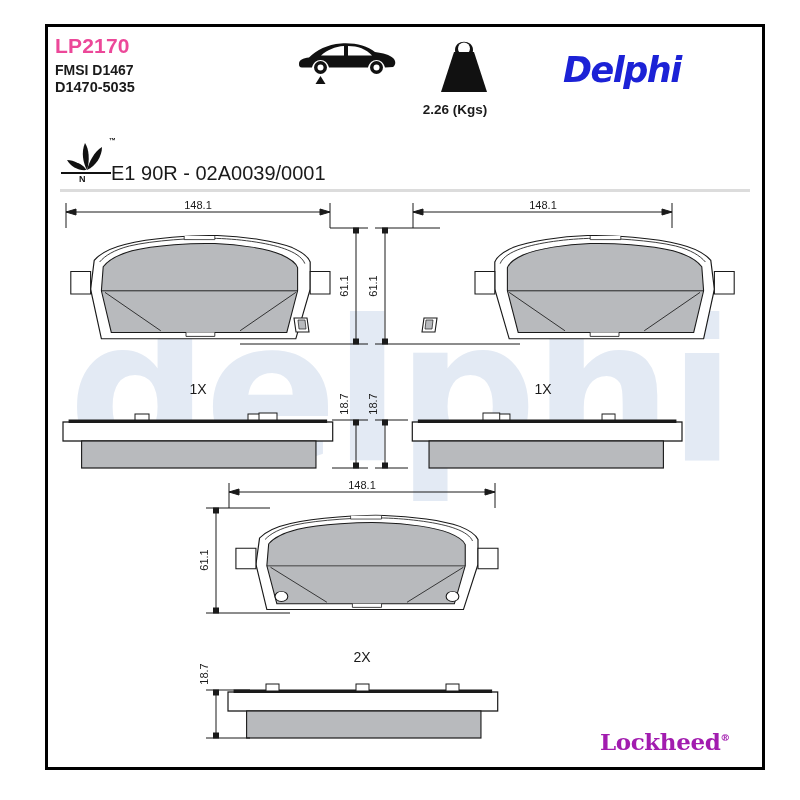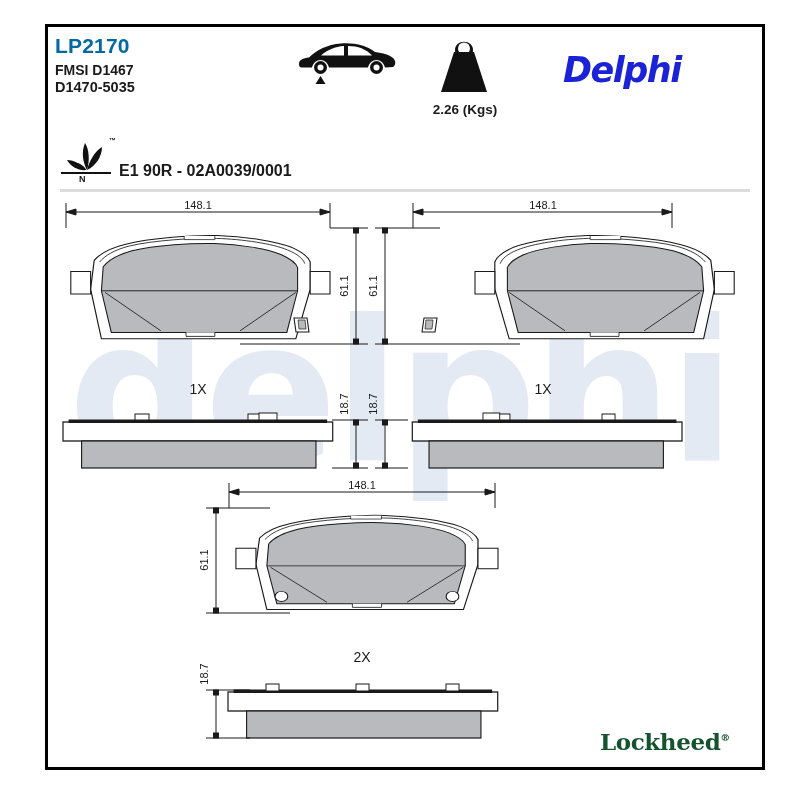--- a/index.html
+++ b/index.html
@@ -66,21 +66,21 @@
     width: 700px;
     height: 160px;
     z-index: 3;
   }
   .part-no {
     position: absolute;
     left: 0px;
     top: 6px;
     font-size: 21px;
     font-weight: 700;
-    color: #0369a1;
+    color: #ec4899;
     letter-spacing: 0.2px;
   }
   .fmsi1 {
     position: absolute;
     left: 0px;
     top: 34px;
     font-size: 14px;
     font-weight: 700;
     color: #1a1a1a;
   }
@@ -129,24 +129,24 @@
     position: absolute;
     left: 0px;
     top: 36px;
     width: 50px;
     height: 1.6px;
     background: #111;
   }
 
   .ecenum {
     position: absolute;
-    left: 64px;
+    left: 56px;
     top: 134px;
-    font-size: 16px;
-    font-weight: 700;
+    font-size: 20px;
+    font-weight: 400;
     color: #1a1a1a;
   }
 
   
   .car-icon {
     position: absolute;
     left: 238px;
     top: 6px;
     width: 108px;
     height: 52px;
@@ -154,21 +154,21 @@
   
   .weight-icon {
     position: absolute;
     left: 370px;
     top: 2px;
     width: 78px;
     height: 66px;
   }
   .weight-label {
     position: absolute;
-    left: 355px;
+    left: 345px;
     top: 74px;
     width: 110px;
     text-align: center;
     font-size: 13.5px;
     font-weight: 700;
     color: #1a1a1a;
   }
 
   
   .brand {
@@ -204,21 +204,21 @@
   }
 
   
   .footer-brand {
     position: absolute;
     left: 600px;
     top: 728px;
     font-family: "DejaVu Serif", serif;
     font-size: 23px;
     font-weight: 700;
-    color: #14532d;
+    color: #a21caf;
     letter-spacing: -0.4px;
     z-index: 3;
   }
   .footer-brand sup {
     font-size: 10px;
     vertical-align: super;
   }
 </style>
 </head>
 <body>

